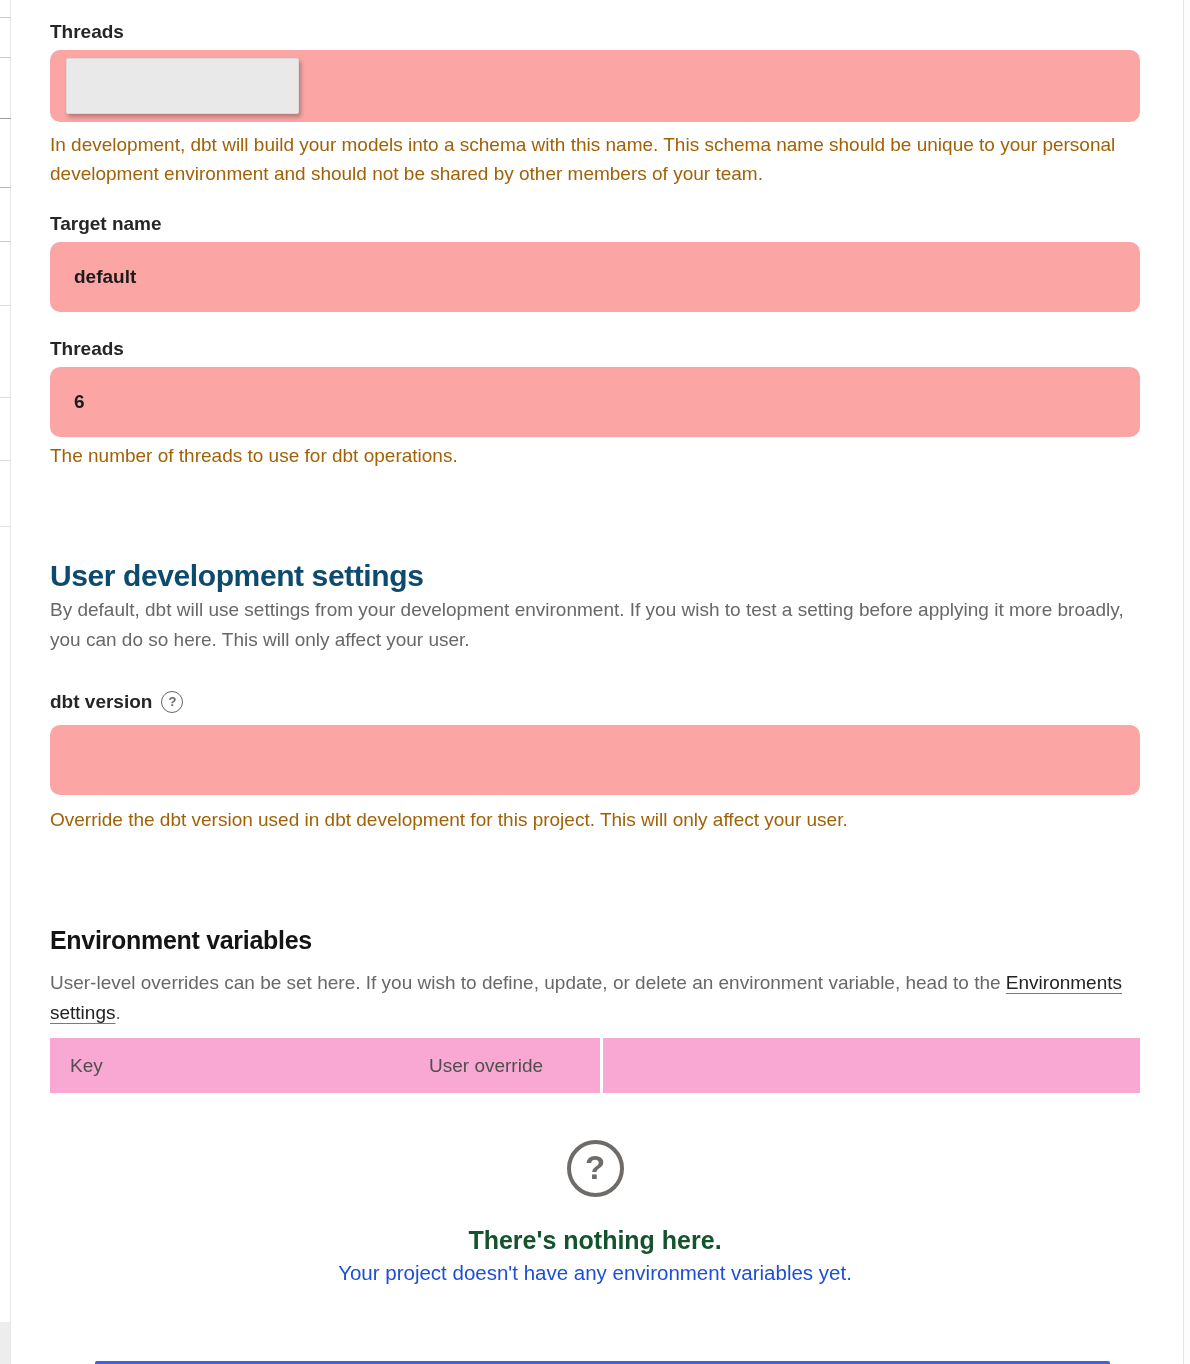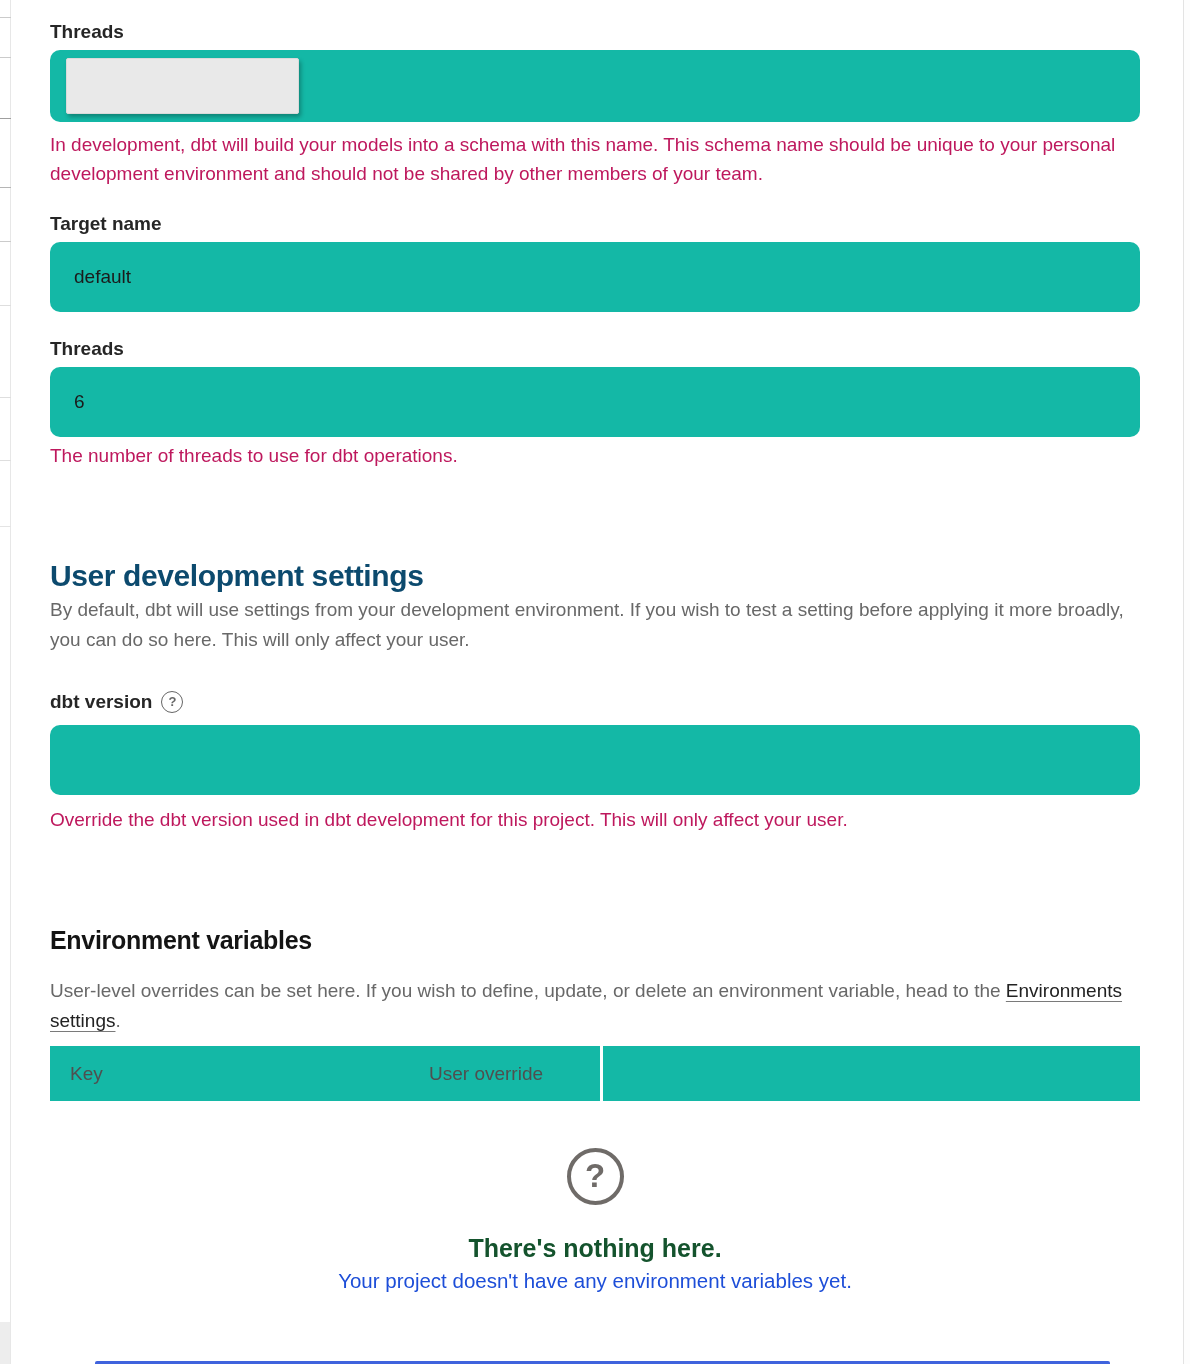--- a/index.html
+++ b/index.html
@@ -15,41 +15,41 @@
   .left-strip .tick { position:absolute; left:0; width:11px; height:1px; background:#cbcbcb; }
   .left-strip .thumb { position:absolute; left:0; bottom:0; width:10px; height:42px; background:#ededed; }
   
   .right-strip { position:absolute; right:0; top:0; width:7px; height:1364px;
     border-left:1px solid #e3e3e3; background:#fdfdfd; z-index:5; }
 
   .content { position:absolute; left:50px; top:0; width:1090px; }
 
   .field-label { margin-top:20px; font-size:19px; line-height:24px; font-weight:600; color:#262626;
     display:flex; align-items:center; gap:9px; }
-  .input-box { margin-top:6px; width:100%; height:72px; background:#14b8a6; border:none;
+  .input-box { margin-top:6px; width:100%; height:72px; background:#fca5a5; border:none;
     border-radius:10px; padding:0 24px; font-size:19px; color:#1b1b1b;
-    font-family:"Liberation Sans","DejaVu Sans",sans-serif; display:block; outline:none; }
+    font-family:"Liberation Sans","DejaVu Sans",sans-serif; display:block; outline:none;font-weight:bold; }
   div.input-box { display:flex; align-items:center; }
   .redacted { width:233px; height:56px; background:#e9e9e9; border:1px solid #dadada;
     border-radius:2px; box-shadow:2px 3px 4px rgba(0,0,0,0.28); margin-left:-8px; }
-  .help-text { margin-top:8px; font-size:19px; line-height:29px; color:#be185d; }
+  .help-text { margin-top:8px; font-size:19px; line-height:29px; color:#a16207; }
 
   .h1 { margin-top:88px; font-size:30px; line-height:36px; font-weight:700; color:#0c4a6e; letter-spacing:-0.4px; }
   .h2 { margin-top:90px; font-size:25px; line-height:32px; font-weight:700; color:#141414; letter-spacing:-0.3px; }
   .section-desc { margin-top:1px; font-size:19px; line-height:29.5px; color:#686868; }
   .inline-link { color:#222222; text-decoration:underline; text-underline-offset:4px;
     text-decoration-color:#7a7a7a; cursor:pointer; }
 
   .dbt-version-row { margin-top:36px; }
   .help-icon { width:22px; height:22px; border:1.6px solid #666666; border-radius:50%;
     display:inline-flex; align-items:center; justify-content:center;
     font-size:13px; font-weight:700; color:#666666; cursor:pointer; flex:0 0 auto; }
 
   .env-table-header { margin-top:11px; height:55px; display:flex; align-items:stretch; }
-  .env-table-header .cell { background:#14b8a6; display:flex; align-items:center;
+  .env-table-header .cell { background:#f9a8d4; display:flex; align-items:center;
     font-size:19px; color:#4f4f4f; }
   .cell.c1 { width:379px; padding-left:20px; }
   .cell.c2 { width:360px; }
   .cell.c3 { width:171px; }
   .cell.gap { width:3px; background:#ffffff; }
   .cell.c4 { flex:1; }
 
   .empty-state { margin-top:47px; display:flex; flex-direction:column; align-items:center; text-align:center; }
   .empty-icon { width:57px; height:57px; border:4.5px solid #6f6b68; border-radius:50%;
     display:flex; align-items:center; justify-content:center;
@@ -97,21 +97,21 @@
   <div class="section-desc">By default, dbt will use settings from your development environment. If you wish to test a setting before applying it more broadly, you can do so here. This will only affect your user.</div>
 
   <div class="field-label dbt-version-row">
     <span>dbt version</span>
     <span class="help-icon">?</span>
   </div>
   <input class="input-box" style="height: 70px; margin-top: 11px;" type="text" value="">
   <div class="help-text" style="margin-top:10px">Override the dbt version used in dbt development for this project. This will only affect your user.</div>
 
   <div class="h2">Environment variables</div>
-  <div class="section-desc" style="margin-top:20px">
+  <div class="section-desc" style="margin-top:12px">
     <span>User-level overrides can be set here. If you wish to define, update, or delete an environment variable, head to the </span><span class="inline-link">Environments settings</span><span>.</span>
   </div>
 
   <div class="env-table-header">
     <div class="cell c1">Key</div>
     <div class="cell c3">User override</div>
     <div class="cell gap"></div>
     <div class="cell c4"></div>
   </div>
 

